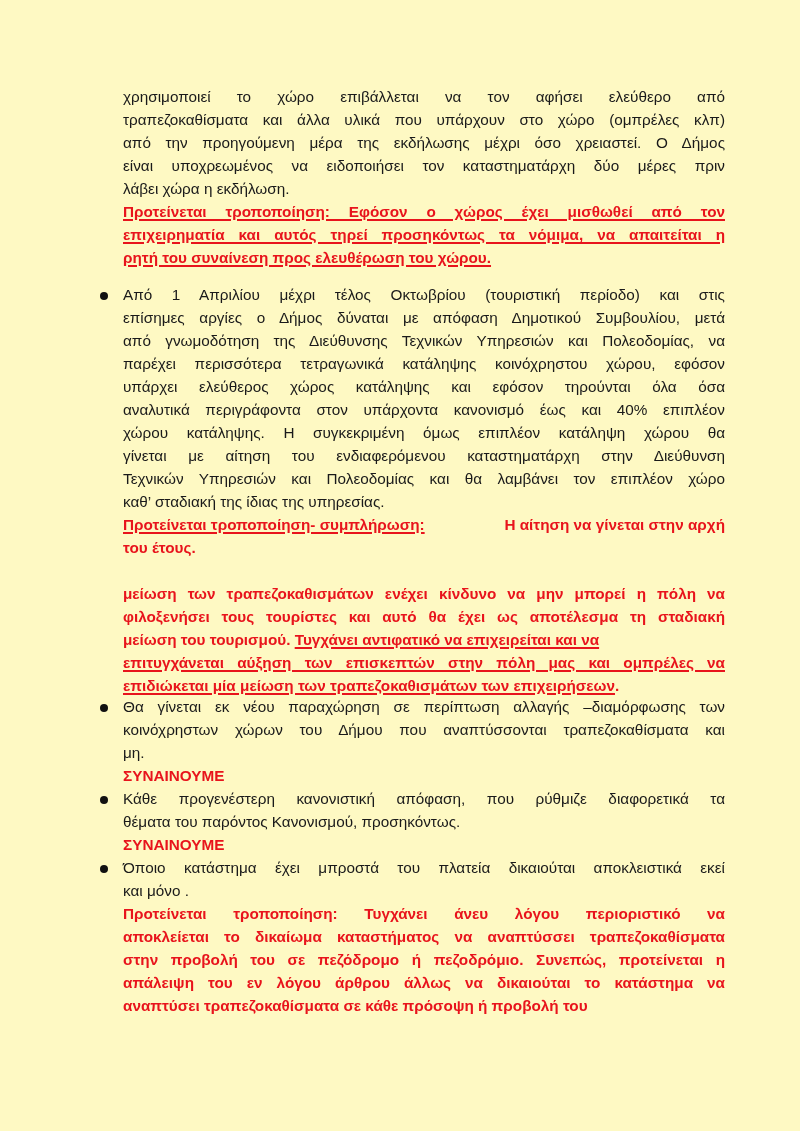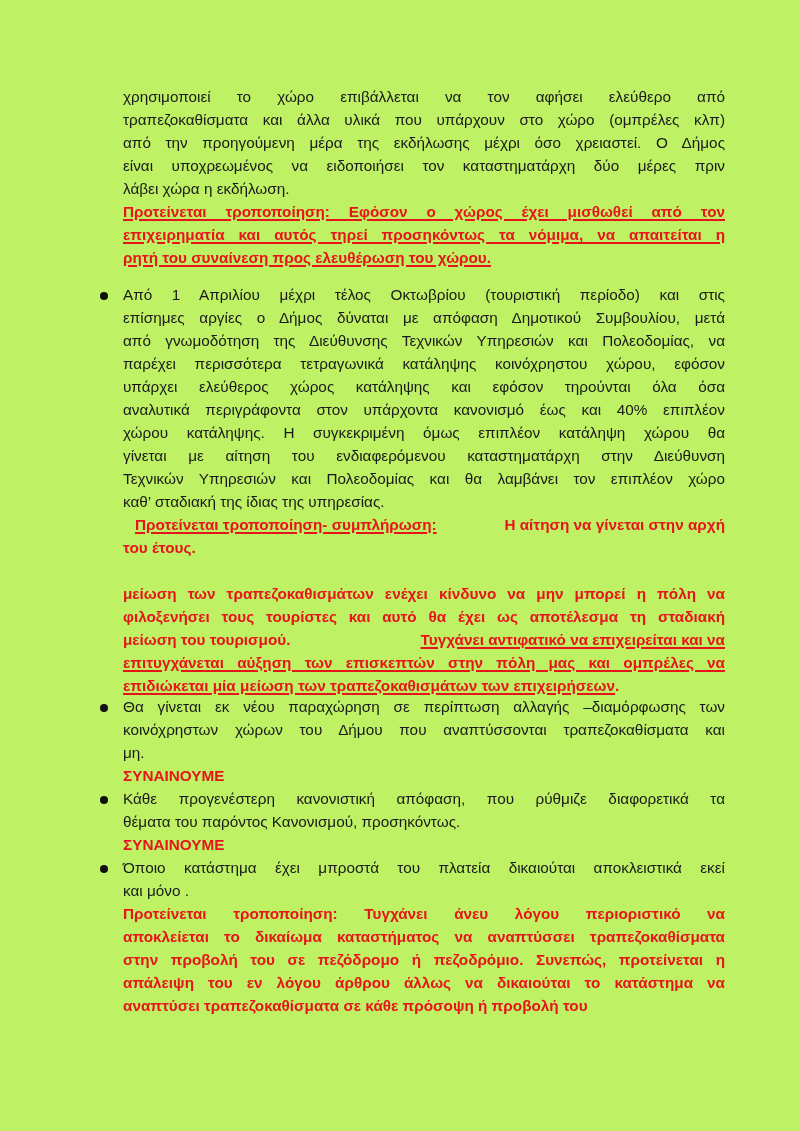--- a/index.html
+++ b/index.html
@@ -1,18 +1,18 @@
 <!DOCTYPE html>
 <html><head>
   <meta charset="utf-8">
   <style>
     html, body { margin:0; padding:0; background:#ffffff; }
     body { width:800px; height:1131px; position:relative; overflow:hidden;
            font-family:"Liberation Sans", "DejaVu Sans", sans-serif; color:#1a1a1a; }
-    .page { position:absolute; left:0; top:0; width:800px; height:1131px; background:#bef264; }
+    .page { position:absolute; left:0; top:0; width:800px; height:1131px; background:#fef9c3; }
     .line { position:absolute; left:123px; width:602px; font-size:15.3px; line-height:20px;
             white-space:nowrap; }
     .j { text-align:justify; text-align-last:justify; }
     .red { color:#e8141c; font-weight:bold; }
     .u { text-decoration:underline; text-decoration-thickness:1.5px; text-underline-offset:2px; }
     .bullet { position:absolute; left:100px; width:8px; height:8px; border-radius:50%; background:#111; }
   </style>
 </head>
 <body>
 
@@ -33,27 +33,27 @@
   <div class="line j" style="top:331px">από γνωμοδότηση της Διεύθυνσης Τεχνικών Υπηρεσιών και  Πολεοδομίας, να</div>
   <div class="line j" style="top:354px">παρέχει περισσότερα τετραγωνικά κατάληψης κοινόχρηστου χώρου, εφόσον</div>
   <div class="line j" style="top:377px">υπάρχει ελεύθερος χώρος κατάληψης και εφόσον τηρούνται όλα όσα</div>
   <div class="line j" style="top:400px">αναλυτικά περιγράφοντα στον υπάρχοντα κανονισμό έως και  40% επιπλέον</div>
   <div class="line j" style="top:423px">χώρου κατάληψης. Η συγκεκριμένη όμως  επιπλέον κατάληψη χώρου θα</div>
   <div class="line j" style="top:446px">γίνεται με αίτηση του ενδιαφερόμενου καταστηματάρχη στην Διεύθυνση</div>
   <div class="line j" style="top:469px">Τεχνικών Υπηρεσιών και  Πολεοδομίας και θα λαμβάνει τον επιπλέον χώρο</div>
   <div class="line" style="top:492px">καθ’ σταδιακή της  ίδιας της υπηρεσίας.</div>
 
   <div class="line red" style="top:515px; display:flex; justify-content:space-between;">
-    <span class="u" style="white-space: pre; margin-left: 12px;">Προτείνεται τροποποίηση- συμπλήρωση:</span>
+    <span class="u" style="white-space: pre;">Προτείνεται τροποποίηση- συμπλήρωση:</span>
     <span style="white-space: pre;"> Η αίτηση να γίνεται στην αρχή</span>
   </div>
   <div class="line red" style="top:538px">του έτους.</div>
   <div class="line j red" style="top:584px">μείωση των τραπεζοκαθισμάτων ενέχει κίνδυνο να μην μπορεί η πόλη να</div>
   <div class="line j red" style="top:607px">φιλοξενήσει τους τουρίστες και αυτό θα έχει ως αποτέλεσμα τη σταδιακή</div>
-  <div class="line red" style="top:630px; display:flex; justify-content:space-between;gap:48px;">
+  <div class="line red" style="top:630px; display:flex; justify-content:flex-start;">
     <span style="white-space: pre;">μείωση του τουρισμού. </span>
     <span class="u" style="white-space: pre;">Τυγχάνει αντιφατικό να επιχειρείται και να</span>
   </div>
   <div class="line j red u" style="top:653px">επιτυγχάνεται αύξηση των επισκεπτών στην πόλη μας και ομπρέλες να</div>
   <div class="line red" style="top:676px"><span class="u" style="white-space: pre;">επιδιώκεται μία μείωση των τραπεζοκαθισμάτων των επιχειρήσεων</span><span style="white-space: pre;">.</span></div>
 
   <span class="bullet" style="top:704px"></span>
   <div class="line j" style="top:697px"> Θα γίνεται εκ νέου παραχώρηση σε περίπτωση αλλαγής –διαμόρφωσης των</div>
   <div class="line j" style="top:720px">κοινόχρηστων  χώρων του Δήμου που αναπτύσσονται τραπεζοκαθίσματα και</div>
   <div class="line" style="top:743px">μη.</div>

